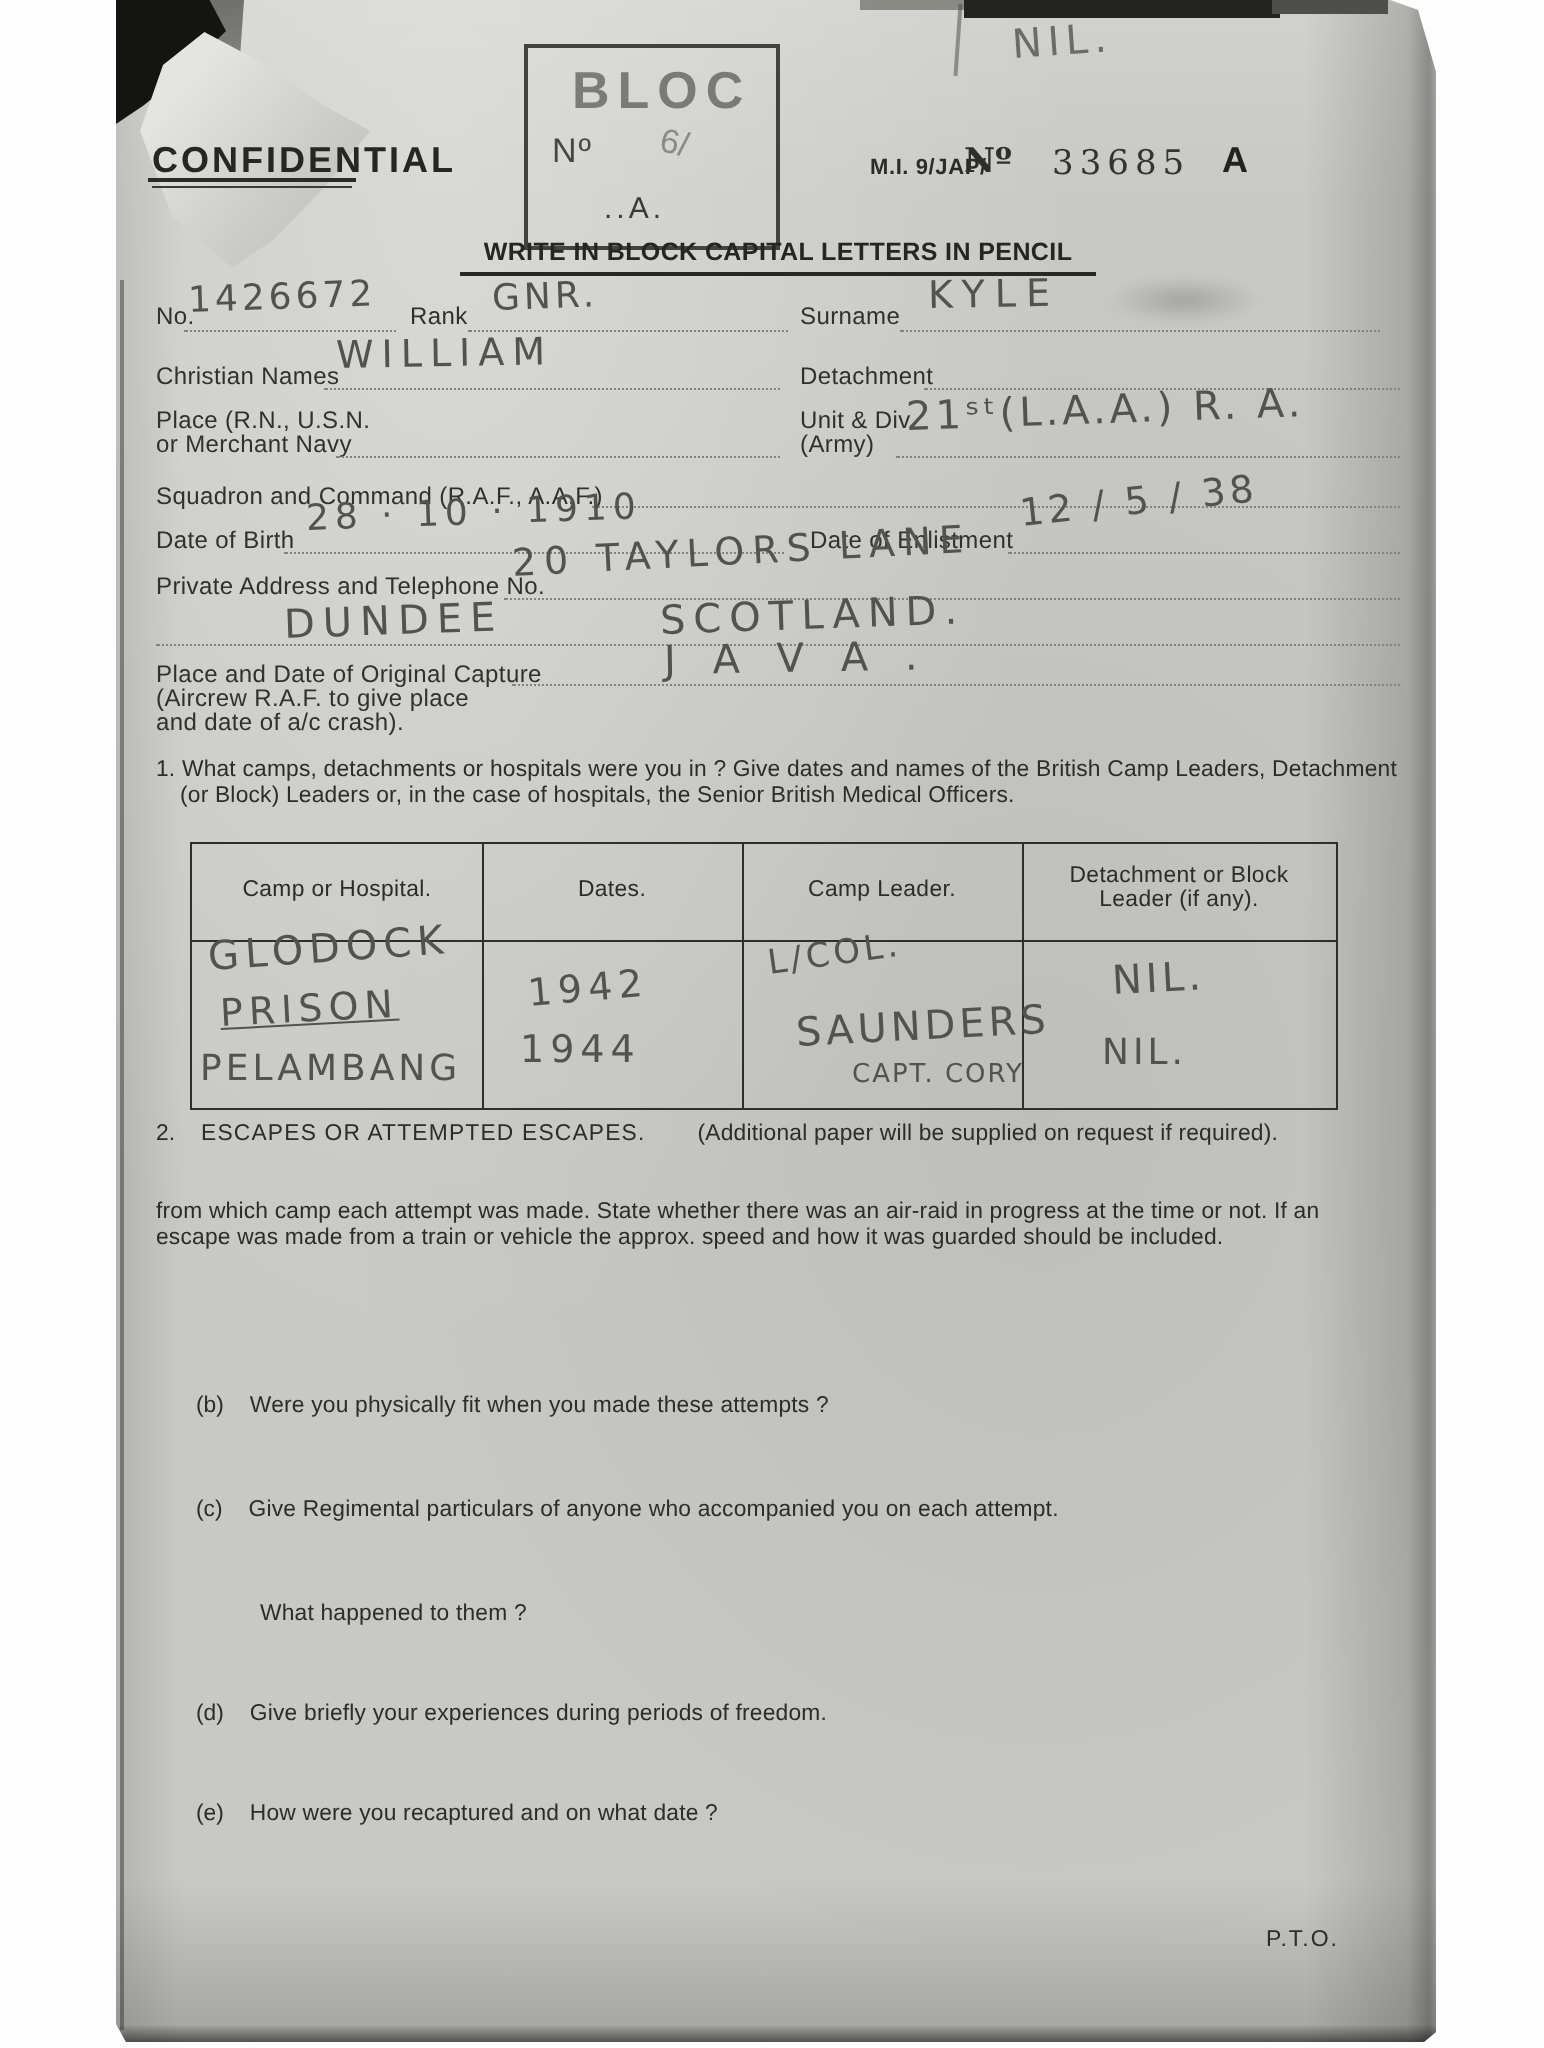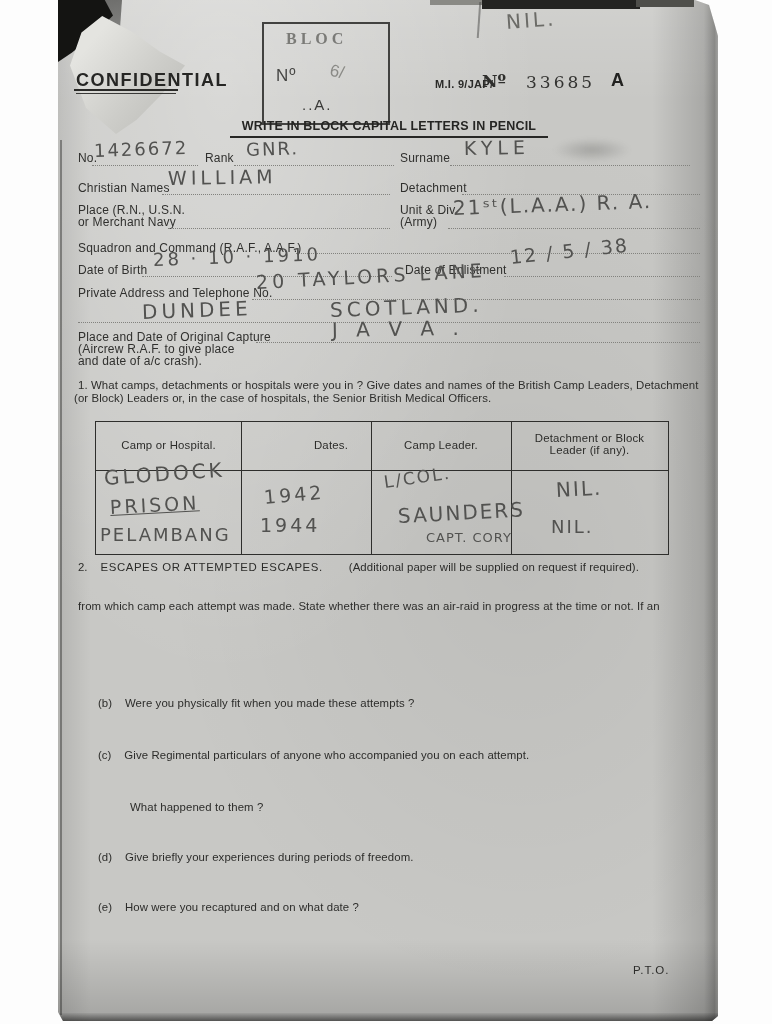--- a/index.html
+++ b/index.html
@@ -32,21 +32,21 @@
       background:linear-gradient(170deg,#6c6c6a,#a8a8a6);
       clip-path:polygon(20% 0,100% 0,90% 60%,45% 100%,0 55%,5% 15%);}
   .tear-flap{position:absolute;left:12px;top:16px;width:115px;height:118px;
       background:linear-gradient(130deg,#e4e4e0 20%,#cdcdc9 60%,#b9b9b5);
       clip-path:polygon(28% 0,55% 14%,78% 30%,100% 42%,80% 66%,58% 88%,40% 100%,14% 78%,0 42%,10% 14%);}
   .conf{position:absolute;left:18px;top:70px;font-size:18px;font-weight:bold;color:#262624;
       letter-spacing:1.5px;white-space:nowrap;}
   .conf-u1{position:absolute;left:16px;top:89px;width:104px;height:2px;background:#2a2a28;}
   .conf-u2{position:absolute;left:18px;top:93px;width:100px;height:1px;background:#3a3a38;}
   .stampbox{position:absolute;left:204px;top:22px;width:124px;height:99px;border:2.5px solid #424240;}
-  .stamp-l1{position:absolute;left:22px;top:6px;font-size:16px;letter-spacing:4px;color:#5c5c58;opacity:.75;font-weight:bold;font-family:Liberation Serif, serif;}
+  .stamp-l1{position:absolute;left:22px;top:6px;font-size:26px;letter-spacing:4px;color:#5c5c58;opacity:.75;font-weight:bold;}
   .stamp-no{position:absolute;left:12px;top:42px;font-size:17px;color:#46464.4;color:#464644;letter-spacing:1px;}
   .stamp-hw{position:absolute;left:66px;top:38px;font-size:17px;color:#8a8a86;transform:rotate(12deg);}
   .stamp-l3{position:absolute;left:38px;top:72px;font-size:15px;color:#3a3a38;letter-spacing:2px;}
   .mi-prefix{position:absolute;left:349px;top:78px;font-size:11px;font-weight:bold;color:#2b2b29;letter-spacing:.3px;margin-left:28px;}
   .mi-no{position:absolute;left:424px;top:71px;font-family:"DejaVu Serif",serif;font-weight:bold;font-size:17px;color:#2e2e2c;}
   .mi-num{position:absolute;left:468px;top:72px;font-family:"DejaVu Serif",serif;font-size:17px;color:#333331;letter-spacing:3px;}
   .mi-a{position:absolute;left:553px;top:70px;font-size:18px;font-weight:bold;color:#222220;}
   .title{position:absolute;left:172px;top:119px;width:318px;text-align:center;font-size:12.5px;
       font-weight:bold;color:#252523;letter-spacing:.2px;border-bottom:2px solid #272725;padding-bottom:3px;}
   .tbl{position:absolute;left:37px;top:421px;width:572px;height:132px;border:1.8px solid #2e2e2c;}
@@ -141,29 +141,29 @@
     <div class="hw" style="left:272px;top:298px;font-size:20px;letter-spacing:4px;transform:rotate(-2deg);">SCOTLAND.</div>
     <div class="dotl" style="left:20px;top:322px;width:622px;"></div>
 
     <div class="hw" style="left:274px;top:318px;font-size:20px;letter-spacing:6px;transform:rotate(-1deg);">J A V A .</div>
     <div class="lbl" style="left:20px;top:330px;">Place and Date of Original Capture</div>
     <div class="dotl" style="left:198px;top:342px;width:444px;"></div>
     <div class="lbl" style="left:20px;top:342px;">(Aircrew R.A.F. to give place</div>
     <div class="lbl" style="left:20px;top:354px;">and date of a/c crash).</div>
 
     <div class="pp" style="left:20px;top:379px;">1.    What camps, detachments or hospitals were you in ?    Give dates and names of the British Camp Leaders,  Detachment</div>
-    <div class="pp" style="left:16px;top:392px;">(or Block) Leaders or, in the case of hospitals, the Senior British Medical Officers.</div>
+    <div class="pp" style="left:32px;top:392px;">(or Block) Leaders or, in the case of hospitals, the Senior British Medical Officers.</div>
 
     <div class="tbl">
       <div class="v1"></div>
       <div class="v2"></div>
       <div class="v3"></div>
       <div class="hline"></div>
       <div class="th" style="left:0;width:145px;top:17px;">Camp or Hospital.</div>
-      <div class="th" style="left:145px;width:130px;top:17px;margin-left:25px;">Dates.</div>
+      <div class="th" style="left:145px;width:130px;top:17px;">Dates.</div>
       <div class="th" style="left:275px;width:140px;top:17px;">Camp Leader.</div>
       <div class="th" style="left:415px;width:157px;top:10px;white-space:normal;padding:0 8px;box-sizing:border-box;">Detachment or Block Leader (if any).</div>
 
       <div class="hw" style="left:8px;top:44px;font-size:20px;letter-spacing:3px;transform:rotate(-4deg);">GLODOCK</div>
       <div class="hw" style="left:14px;top:74px;font-size:19px;letter-spacing:3px;transform:rotate(-3deg);text-decoration:underline;">PRISON</div>
       <div class="hw" style="left:4px;top:102px;font-size:18px;letter-spacing:2px;">PELAMBANG</div>
 
       <div class="hw" style="left:168px;top:64px;font-size:19px;letter-spacing:3px;transform:rotate(-5deg);">1942</div>
       <div class="hw" style="left:164px;top:92px;font-size:19px;letter-spacing:3px;">1944</div>
 
@@ -174,20 +174,21 @@
       <div class="hw" style="left:460px;top:56px;font-size:20px;letter-spacing:2px;transform:rotate(-3deg);">NIL.</div>
       <div class="hw" style="left:455px;top:94px;font-size:18px;letter-spacing:2px;">NIL.</div>
     </div>
 
     <div class="qrow" style="left:20px;top:561px;">
       <span class="qtag">2.</span>
       <span class="pp" style="position:static;letter-spacing:.6px;margin-right:26px;">ESCAPES OR ATTEMPTED ESCAPES.</span>
       <span class="pp" style="position:static;">(Additional paper will be supplied on request if required).</span>
     </div>
     <div class="pp" style="left:20px;top:600px;">from which camp each attempt was made.   State whether there was an air-raid in progress at the time or not.   If  an</div>
+    <div class="pp" style="left:20px;top:613px;">escape was made from a train or vehicle the approx. speed and how it was guarded should be included.</div>
 
     <div class="qrow" style="left:40px;top:697px;">
       <span class="qtag">(b)</span>
       <span class="pp" style="position:static;">Were you physically fit when you made these attempts ?</span>
     </div>
     <div class="qrow" style="left:40px;top:749px;">
       <span class="qtag">(c)</span>
       <span class="pp" style="position:static;">Give Regimental particulars of anyone who accompanied you on each attempt.</span>
     </div>
     <div class="pp" style="left:72px;top:801px;">What happened to them ?</div>

